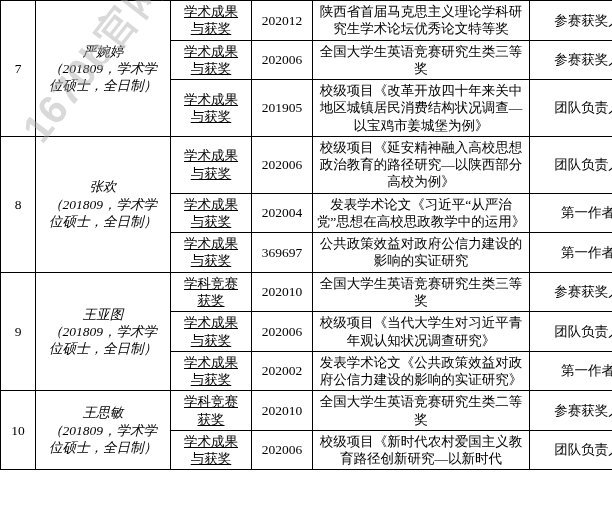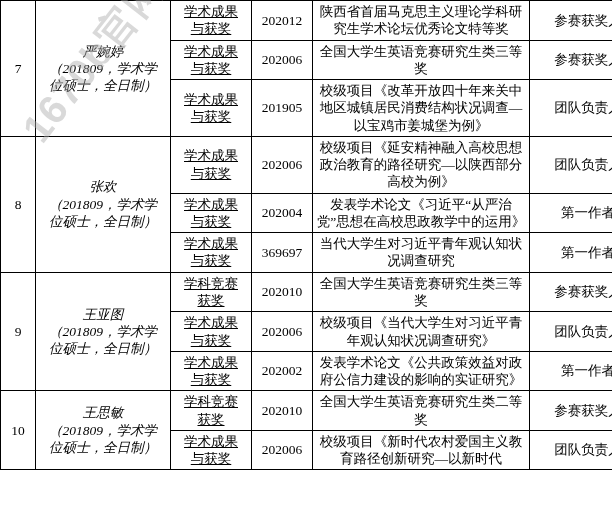--- a/index.html
+++ b/index.html
@@ -121,21 +121,21 @@
       <td class="c-date">202004</td>
       <td class="c-title title-cell">发表学术论文《习近平“从严治党”思想在高校思政教学中的运用》</td>
       <td class="c-role">第一作者</td>
     </tr>
     <tr>
       <td class="c-type">
         <span class="name-line">学术成果</span>
         <span class="name-line">与获奖</span>
       </td>
       <td class="c-date">369697</td>
-      <td class="c-title title-cell">当代大学生对习近平青年观认知状况调查研究</td>
+      <td class="c-title title-cell">公共政策效益对政府公信力建设的影响的实证研究</td>
       <td class="c-role">第一作者</td>
     </tr>
 
     <tr>
       <td class="c-index" rowspan="3">9</td>
       <td class="c-name" rowspan="3">
         <span class="name-line">王亚图</span>
         <span class="name-line">（201809，学术学</span>
         <span class="name-line">位硕士，全日制）</span>
       </td>

